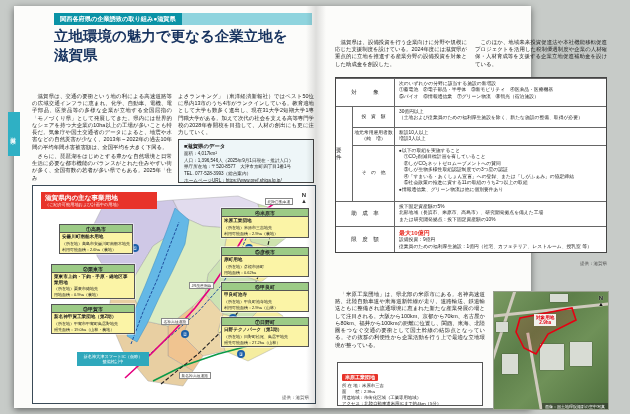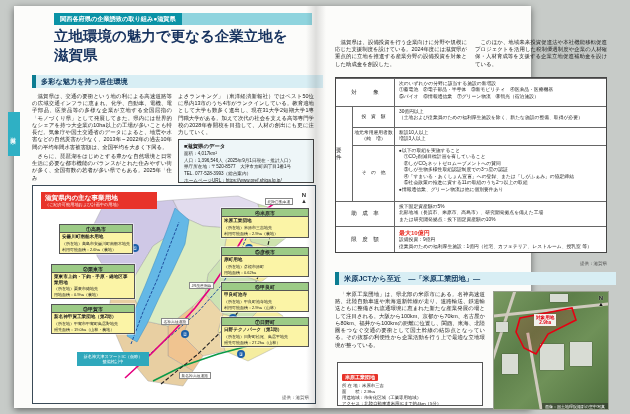--- a/index.html
+++ b/index.html
@@ -84,23 +84,20 @@
   <div class="abs kicker">
     <div class="dark">関西各府県の企業誘致の取り組み●滋賀県</div>
     <div class="light"></div>
   </div>
 
   <div class="abs doc-title">
     <div>立地環境の魅力で更なる企業立地を</div>
     <div>滋賀県</div>
   </div>
 
-  <div class="abs secbar" style="left:18px;top:69px;width:282px;">
-    <span>多彩な魅力を持つ居住環境</span>
-  </div>
 
   <div class="abs bodycol" style="left:18px;top:87px;width:140px;">
     <p>　滋賀県は、交通の要衝という地の利による高速道路等の広域交通インフラに恵まれ、化学、自動車、電機、電子部品、医薬品等の多様な企業が立地する全国屈指の「モノづくり県」として発展してきた。県内には世界的なシェアを持つ大企業の10ha以上の工場が多いことも特長だ。気象庁や国土交通省のデータによると、地震や水害などの自然災害が少なく、2013年～2022年の過去10年間の平均年間水害被害額は、全国平均を大きく下回る。</p>
     <p>　さらに、琵琶湖をはじめとする豊かな自然環境と日常生活に必要な都市機能のバランスがとれた住みやすい街が多く、全国有数の若者が多い県でもある。2025年「住み</p>
   </div>
   <div class="abs bodycol" style="left:164px;top:87px;width:136px;">
     <p>よさランキング」（東洋経済新報社）ではベスト50位に県内13市のうち4市がランクインしている。教育適地として大学も数多く進出し、現在31大学2短期大学1専門職大学がある。加えて次代の社会を支える高等専門学校の2028年春開校を目指して、人材の創出にも更に注力していく。</p>
   </div>
 
   <div class="abs databox" style="left:164px;top:133px;width:136px;height:44px;">
@@ -297,23 +294,20 @@
       <div class="bcell">
         <div class="hl-red">最大10億円</div>
         <div>設備投資：9億円</div>
         <div>従業員のための福利厚生施設：1億円（社宅、カフェテリア、レストルーム、授乳室 等）</div>
       </div>
     </div>
   </div>
 
   <div class="abs credit" style="left:321px;top:255px;width:272px;text-align:right;">提供：滋賀県</div>
 
-  <div class="abs secbar" style="left:321px;top:266px;width:272px;">
-    <span>米原JCTから至近　―「米原工業団地」―</span>
-  </div>
 
   <div class="abs bodycol" style="left:321px;top:285px;width:150px;">
     <p>　「米原工業団地」は、県北部の米原市にある。名神高速道路、北陸自動車道や東海道新幹線が走り、道路輸送、鉄道輸送ともに整備され流通環境に恵まれた新たな産業発展の場として注目される。大阪から100km、京都から70km、名古屋から80km、福井から100kmの距離に位置し、関西、東海、北陸圏をつなぐ交通の要衝として国土幹線の結節点となっている。その抜群の利便性から企業活動を行う上で最適な立地環境が整っている。</p>
   </div>
 
   <div class="abs infobox" style="left:323px;top:356px;width:146px;height:44px;">
     <span class="chip">米原工業団地</span>
     <div class="iline">所 在 地：米原市三吉</div>
     <div class="iline">面　　積：2.9ha</div>
     <div class="iline">用途地域：市街化区域（工業専用地域）</div>

